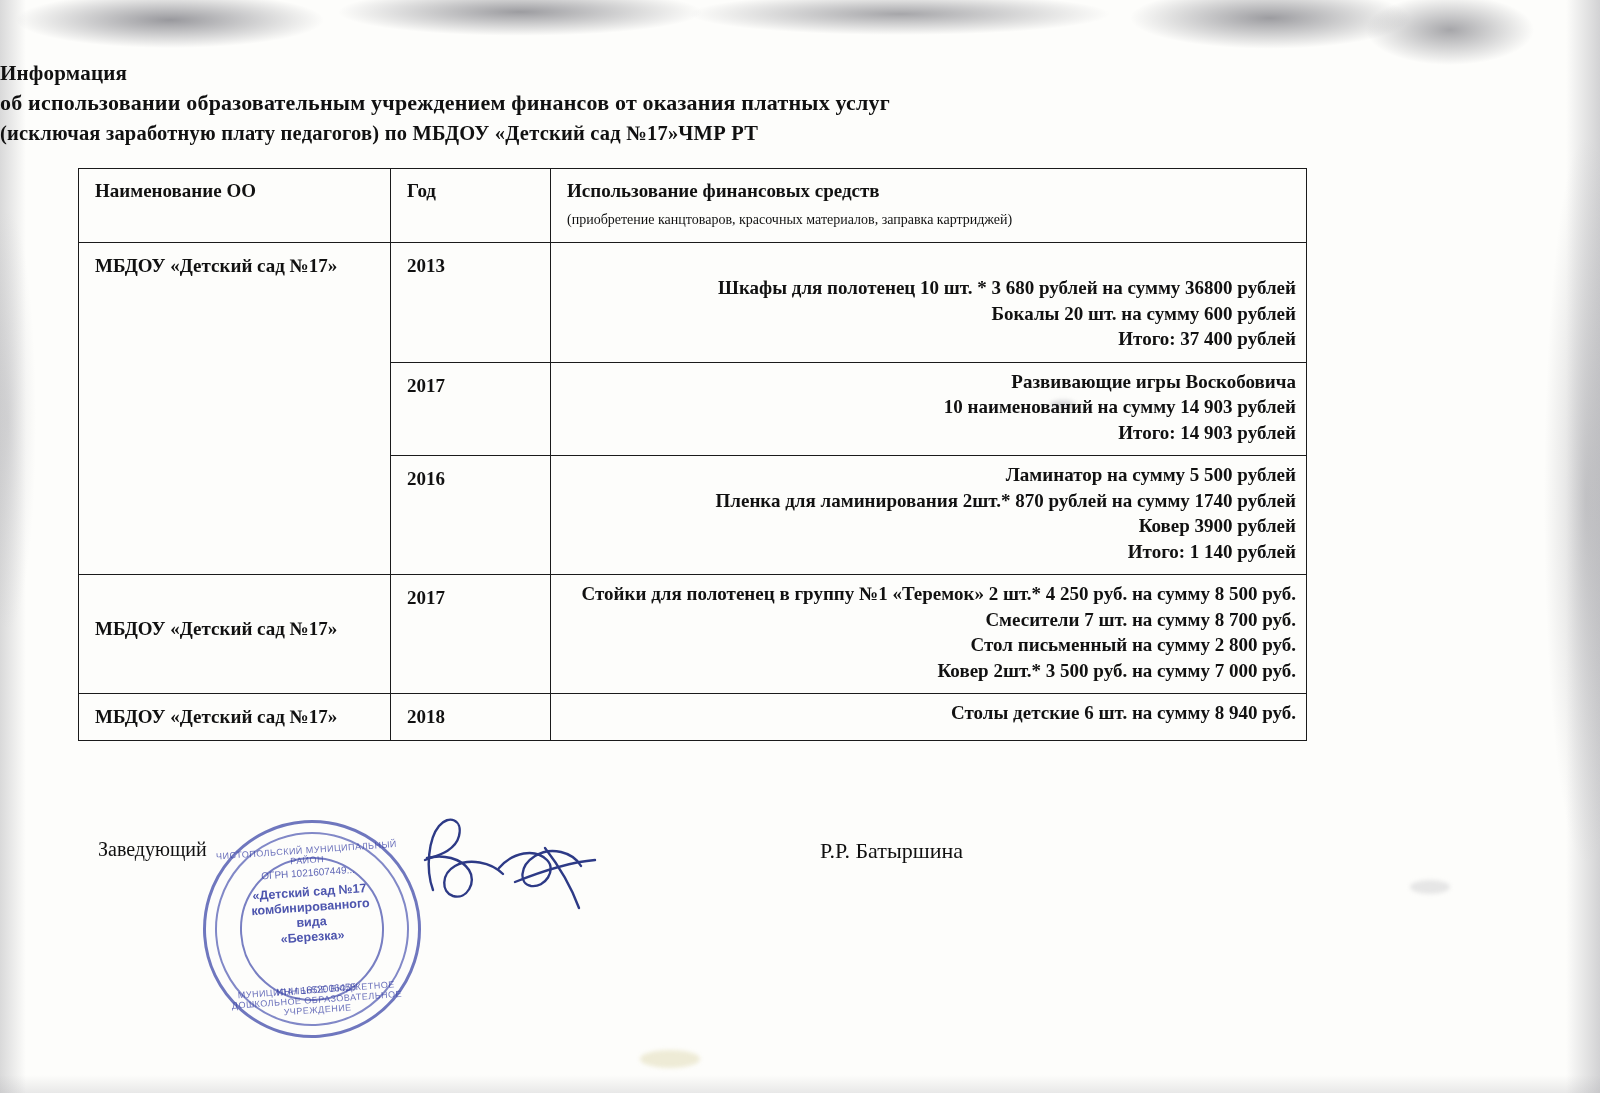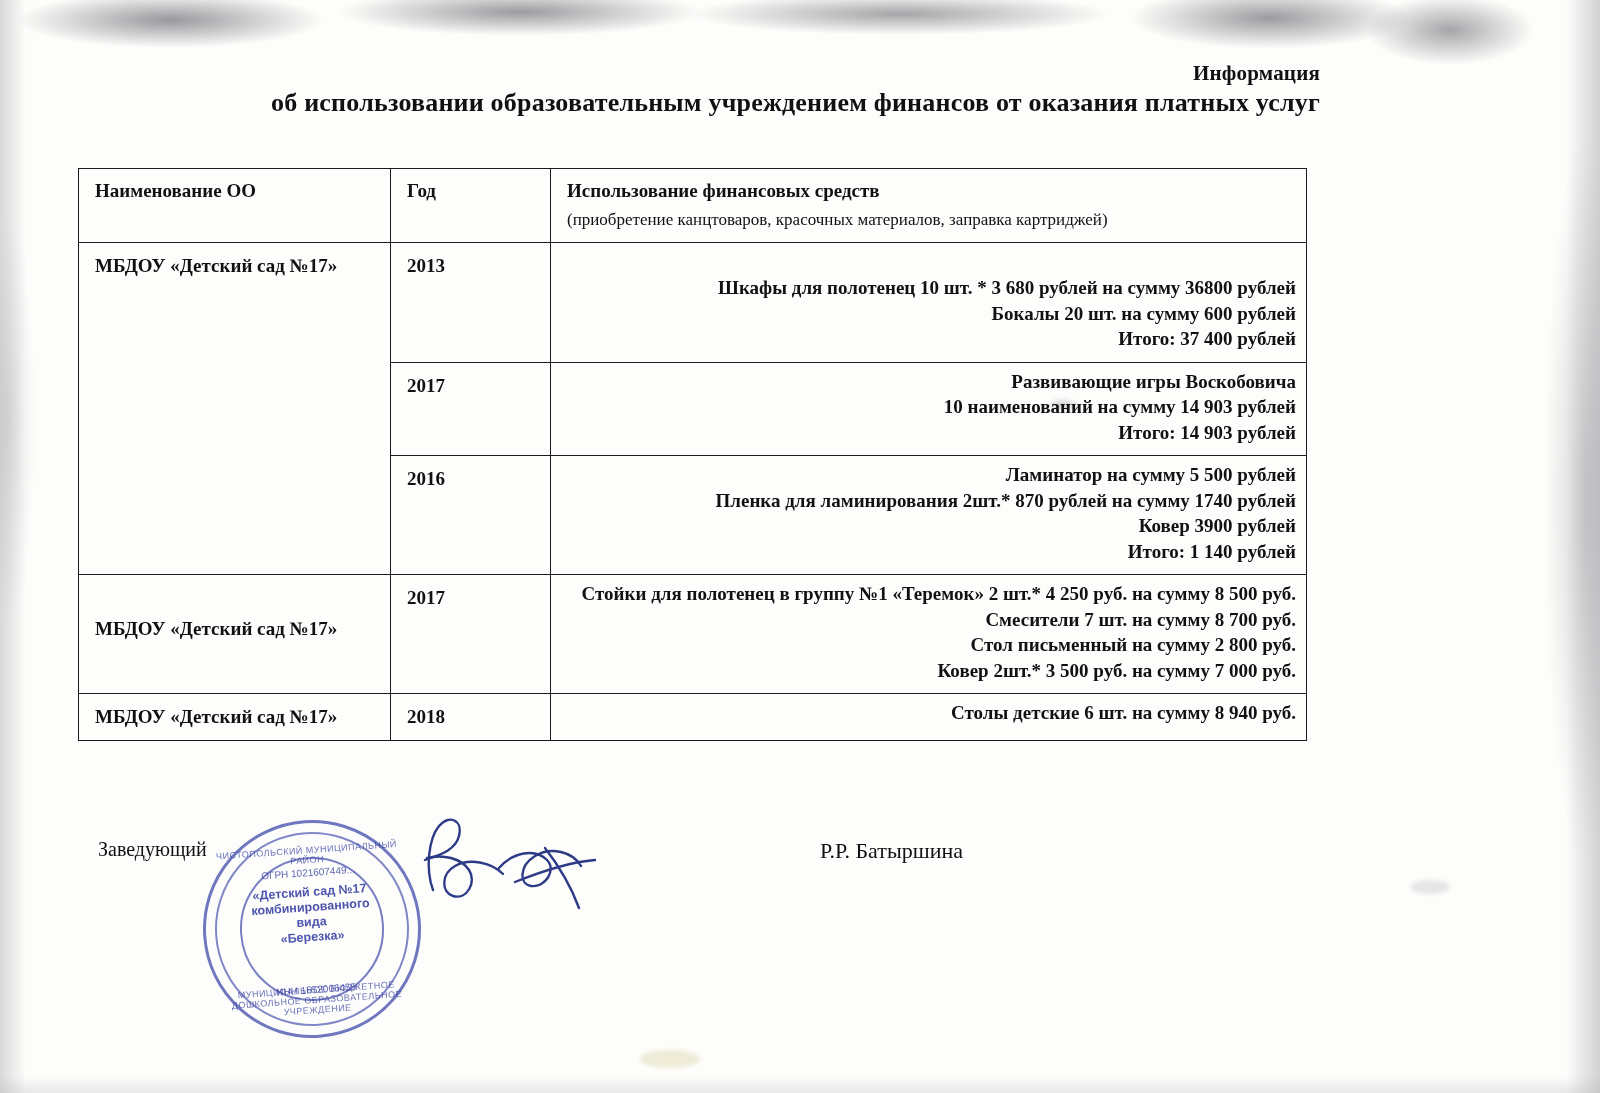--- a/index.html
+++ b/index.html
@@ -59,28 +59,28 @@
     border-radius: 50%;
     filter: blur(2px);
   }
 
   
   .doc-header {
     position: absolute;
     top: 58px;
     left: 0;
     width: 1320px;
-    text-align: right;
+    text-align: left;
     font-weight: bold;
     font-size: 21px;
     line-height: 30px;
     letter-spacing: 0.2px;
   }
   .doc-header .l1 { font-size: 21px; }
-  .doc-header .l2 { font-size: 26px; }
+  .doc-header .l2 { font-size: 22px; }
   .doc-header .l3 { font-size: 20.5px; }
 
   
   table.info-table {
     position: absolute;
     top: 168px;
     left: 78px;
     width: 1228px;
     border-collapse: collapse;
     table-layout: fixed;
@@ -96,21 +96,21 @@
   .col-year { width: 160px; }
   .col-use  { width: 756px; }
 
   .hdr-name, .hdr-year, .hdr-use {
     font-weight: bold;
     font-size: 20px;
     padding-top: 9px !important;
   }
   .hdr-sub {
     font-weight: normal;
-    font-size: 17px;
+    font-size: 14px;
     display: block;
     margin-top: 3px;
   }
   .org-cell {
     font-weight: bold;
     font-size: 20px;
     line-height: 26px;
     padding-top: 10px !important;
   }
   .org-cell.middle { vertical-align: middle; padding-top: 0 !important; }
@@ -231,20 +231,21 @@
   <div class="edge-right"></div>
   <div class="edge-bottom"></div>
   <div class="scan-noise"></div>
   <div class="smudge" style="left:1050px;top:400px;width:26px;height:10px;background:rgba(120,120,130,0.25);"></div>
   <div class="smudge" style="left:640px;top:1050px;width:60px;height:18px;background:rgba(200,190,120,0.28);"></div>
   <div class="smudge" style="left:1410px;top:880px;width:40px;height:14px;background:rgba(140,140,150,0.2);"></div>
 
   <div class="doc-header">
     <div class="l1">Информация</div>
     <div class="l2">об использовании образовательным учреждением   финансов от  оказания платных услуг</div>
+    <div class="l3">(исключая заработную  плату  педагогов) по МБДОУ «Детский сад №17»ЧМР РТ</div>
   </div>
 
   <table class="info-table">
     <colgroup>
       <col class="col-name">
       <col class="col-year">
       <col class="col-use">
     </colgroup>
     <tbody>
       <tr>

